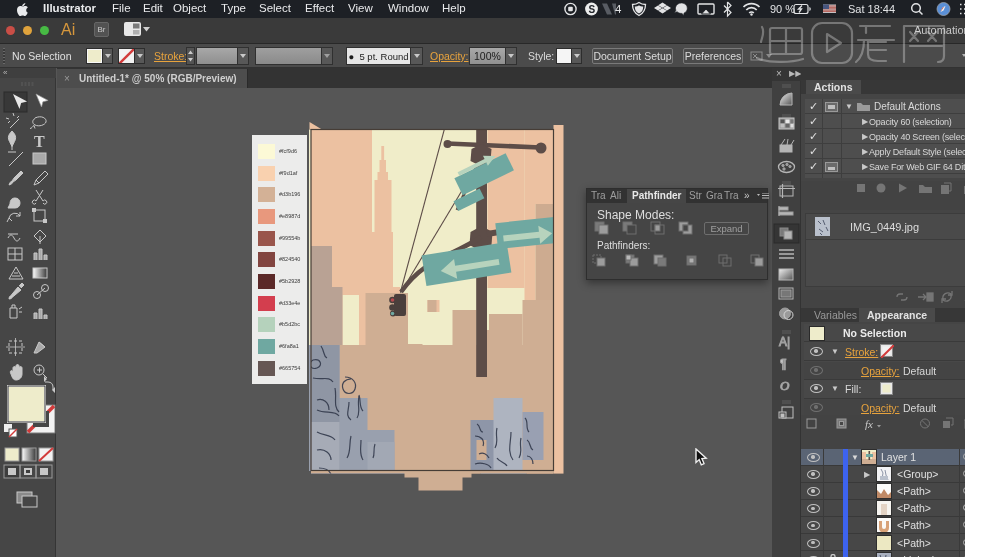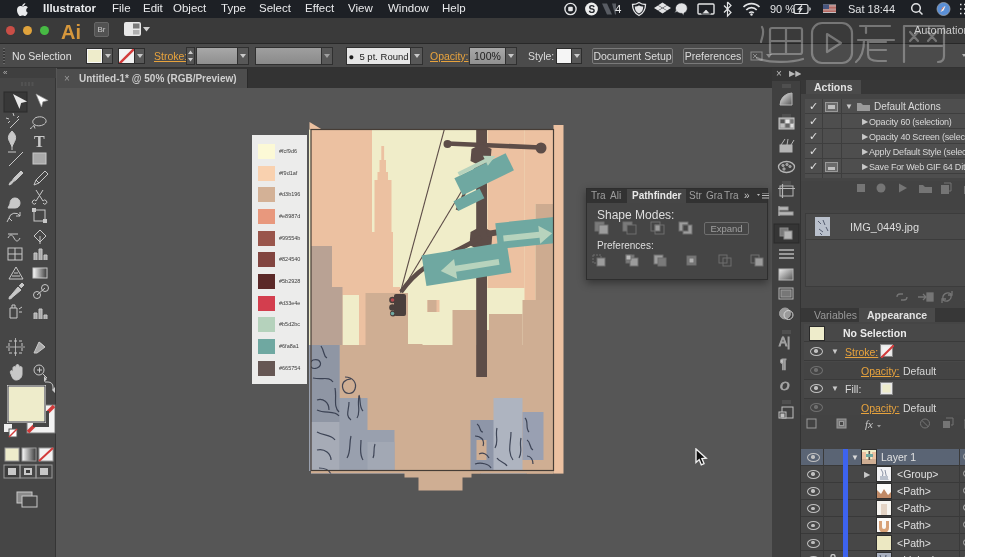--- a/index.html
+++ b/index.html
@@ -144,21 +144,21 @@
             <path d="M400 4.5 h1.5 M400 9 h1.5 M400 13.5 h1.5"></path>
           </g>
       </g>
     </svg>
   </div>
 
   <div id="titlebar">
     <div class="tl" style="left:6px; background:#c94e46; top:8px"></div>
     <div class="tl" style="left:23px; background:#e0a33c; top:8px"></div>
     <div class="tl" style="left:40px; background:#47ba44; top:8px"></div>
-    <div class="abs" style="left:61px;top:3px;font-size:20px;font-weight:bold;color:#d6973c">Ai</div>
+    <div class="abs" style="left:61px;top:3px;font-size:16px;font-weight:normal;color:#d6973c">Ai</div>
     <div class="abs" style="left:94px;top:4px;width:15px;height:15px;background:#525252;border:1px solid #666;border-radius:2px;color:#c9c9c9;font-size:8px;text-align:center;line-height:13px">Br</div>
     <svg class="abs" style="left:124px;top:4px" width="26" height="15">
         <rect x="0" y="0" width="17" height="14" rx="2" fill="#e8e8e8"></rect>
         <rect x="9" y="1.5" width="6.5" height="5" fill="#7a7a7a"></rect>
         <rect x="9" y="8" width="6.5" height="4.5" fill="#b0b0b0"></rect>
         <path d="M19 5 h7 l-3.5 4.5z" fill="#d0d0d0"></path>
       </svg>
     <div class="abs" style="left:914px;top:6px;font-size:11px;color:#c9c9c9">Automation</div>
     <svg class="abs" style="left:977px;top:11px" width="7" height="5">
         <path d="M0 0 h6 l-3 4z" fill="#b5b5b5"></path>
@@ -533,21 +533,21 @@
             <rect x="34" y="5" width="9" height="9" fill="#454545"></rect>
           <rect x="58" y="2" width="9" height="9" fill="#454545"></rect>
             <rect x="62" y="5" width="9" height="9" fill="#454545"></rect>
             <rect x="62" y="5" width="5" height="6" fill="#9c9c9c"></rect>
           <rect x="86" y="2" width="9" height="9"></rect>
             <rect x="90" y="5" width="9" height="9"></rect>
             <rect x="90" y="5" width="5" height="6" fill="#454545"></rect>
         </g>
       </svg>
       <div class="abs" style="left:117px;top:33px;width:45px;height:13px;border:1px solid #6e6e6e;border-radius:2px;color:#9f9f9f;font-size:9.5px;text-align:center;line-height:12px">Expand</div>
-      <div class="abs" style="left:10px;top:51px;font-size:10px;color:#dedede">Preferences:</div>
+      <div class="abs" style="left:10px;top:51px;font-size:10px;color:#dedede">Pathfinders:</div>
       <svg class="abs" style="left:4px;top:63px" width="175" height="18">
         <g fill="#9c9c9c" stroke="#6e6e6e">
           <rect x="2" y="3" width="8" height="8" fill="none" stroke-dasharray="2 1"></rect>
             <rect x="6" y="6" width="8" height="8" fill="#9c9c9c"></rect>
           <rect x="35" y="3" width="8" height="8" fill="#7a7a7a"></rect>
             <rect x="39" y="6" width="8" height="8"></rect>
             <rect x="35" y="3" width="5" height="5" fill="#b8b8b8"></rect>
           <rect x="63" y="3" width="9" height="9"></rect>
             <rect x="67" y="6" width="8" height="8" fill="#7a7a7a"></rect>
           <rect x="96" y="4" width="9" height="9" fill="#7a7a7a"></rect>

